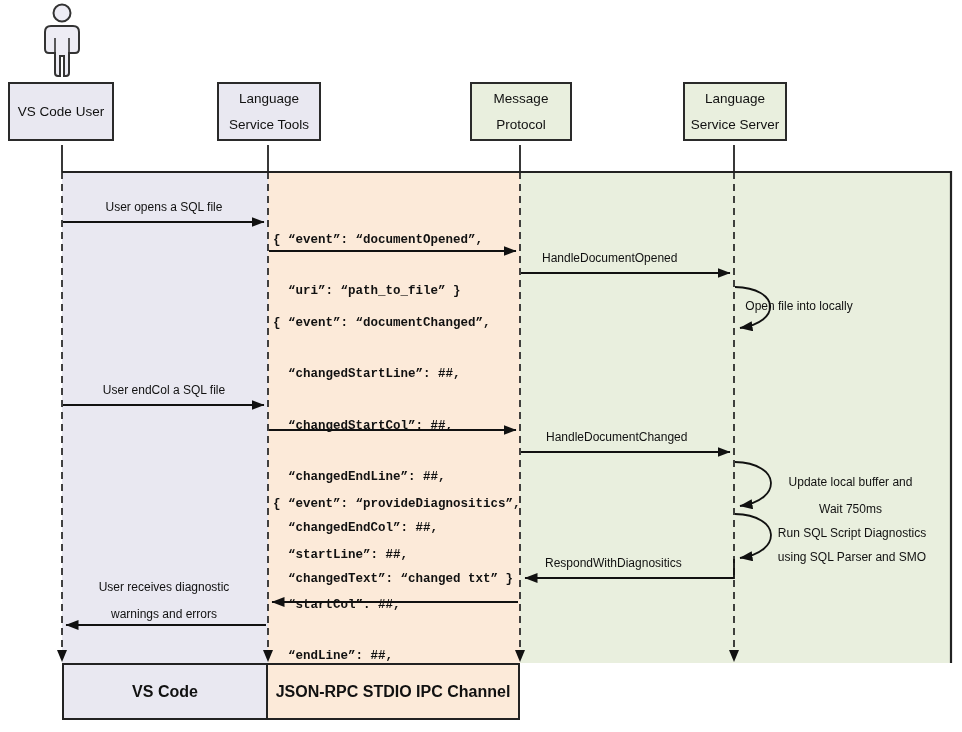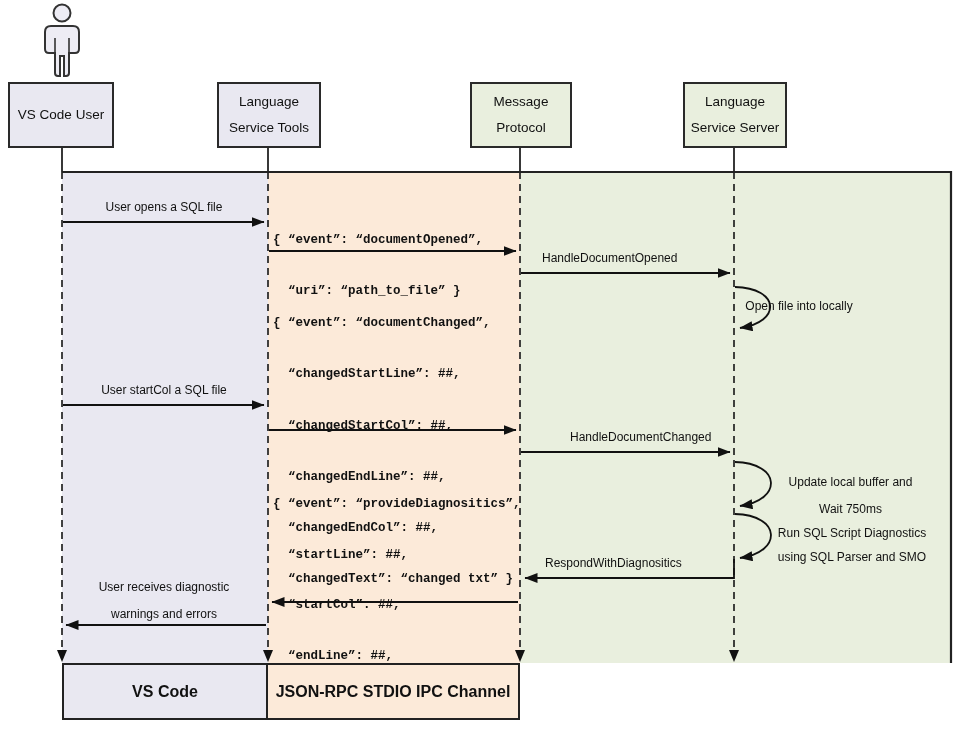--- a/index.html
+++ b/index.html
@@ -6,21 +6,21 @@
   .canvas{
     position:relative;width:962px;height:732px;background:#ffffff;
     font-family:"Liberation Sans",sans-serif;color:#111;overflow:hidden;
   }
   .lane{position:absolute;top:172px;height:491px;}
   .lane1{left:62px;width:206px;background:#e9e8f1;}
   .lane2{left:268px;width:252px;background:#fcead9;}
   .lane3{left:520px;width:431px;background:#e9efde;}
   svg.overlay{position:absolute;left:0;top:0;width:962px;height:732px;pointer-events:none;}
   .hbox{
-    position:absolute;top:82px;height:66px;box-sizing:border-box;
+    position:absolute;top:82px;height:59px;box-sizing:border-box;
     border:2px solid #2a2a2a;display:flex;flex-direction:column;
     align-items:center;justify-content:center;font-size:13.5px;line-height:26px;
     text-align:center;
   }
   .hbox.lav{background:#e9e8f1;}
   .hbox.grn{background:#e9efde;}
   .lbl{position:absolute;font-size:12px;white-space:nowrap;}
   .lbl.center{text-align:center;}
   .mono{
     position:absolute;font-family:"Liberation Mono",monospace;font-size:12.5px;
@@ -130,23 +130,23 @@
 
   <div class="mono" style="left:273px;top:284px;">
     <div>{ “event”: “documentChanged”,</div>
     <div>  “changedStartLine”: ##,</div>
     <div>  “changedStartCol”: ##,</div>
     <div>  “changedEndLine”: ##,</div>
     <div>  “changedEndCol”: ##,</div>
     <div>  “changedText”: “changed txt” }</div>
   </div>
 
-  <div class="lbl center" style="left:62px;width:204px;top:383px;">User startCol a SQL file</div>
+  <div class="lbl center" style="left:62px;width:204px;top:383px;">User endCol a SQL file</div>
 
-  <div class="lbl" style="left:570px;top:430px;">HandleDocumentChanged</div>
+  <div class="lbl" style="left:546px;top:430px;">HandleDocumentChanged</div>
 
   <div class="lbl center twoline" style="left:768px;width:165px;top:469px;line-height:26.5px;">
     <div>Update local buffer and</div>
     <div>Wait 750ms</div>
   </div>
 
   <div class="lbl center twoline" style="left:766px;width:172px;top:522px;line-height:23.5px;">
     <div>Run SQL Script Diagnostics</div>
     <div>using SQL Parser and SMO</div>
   </div>

